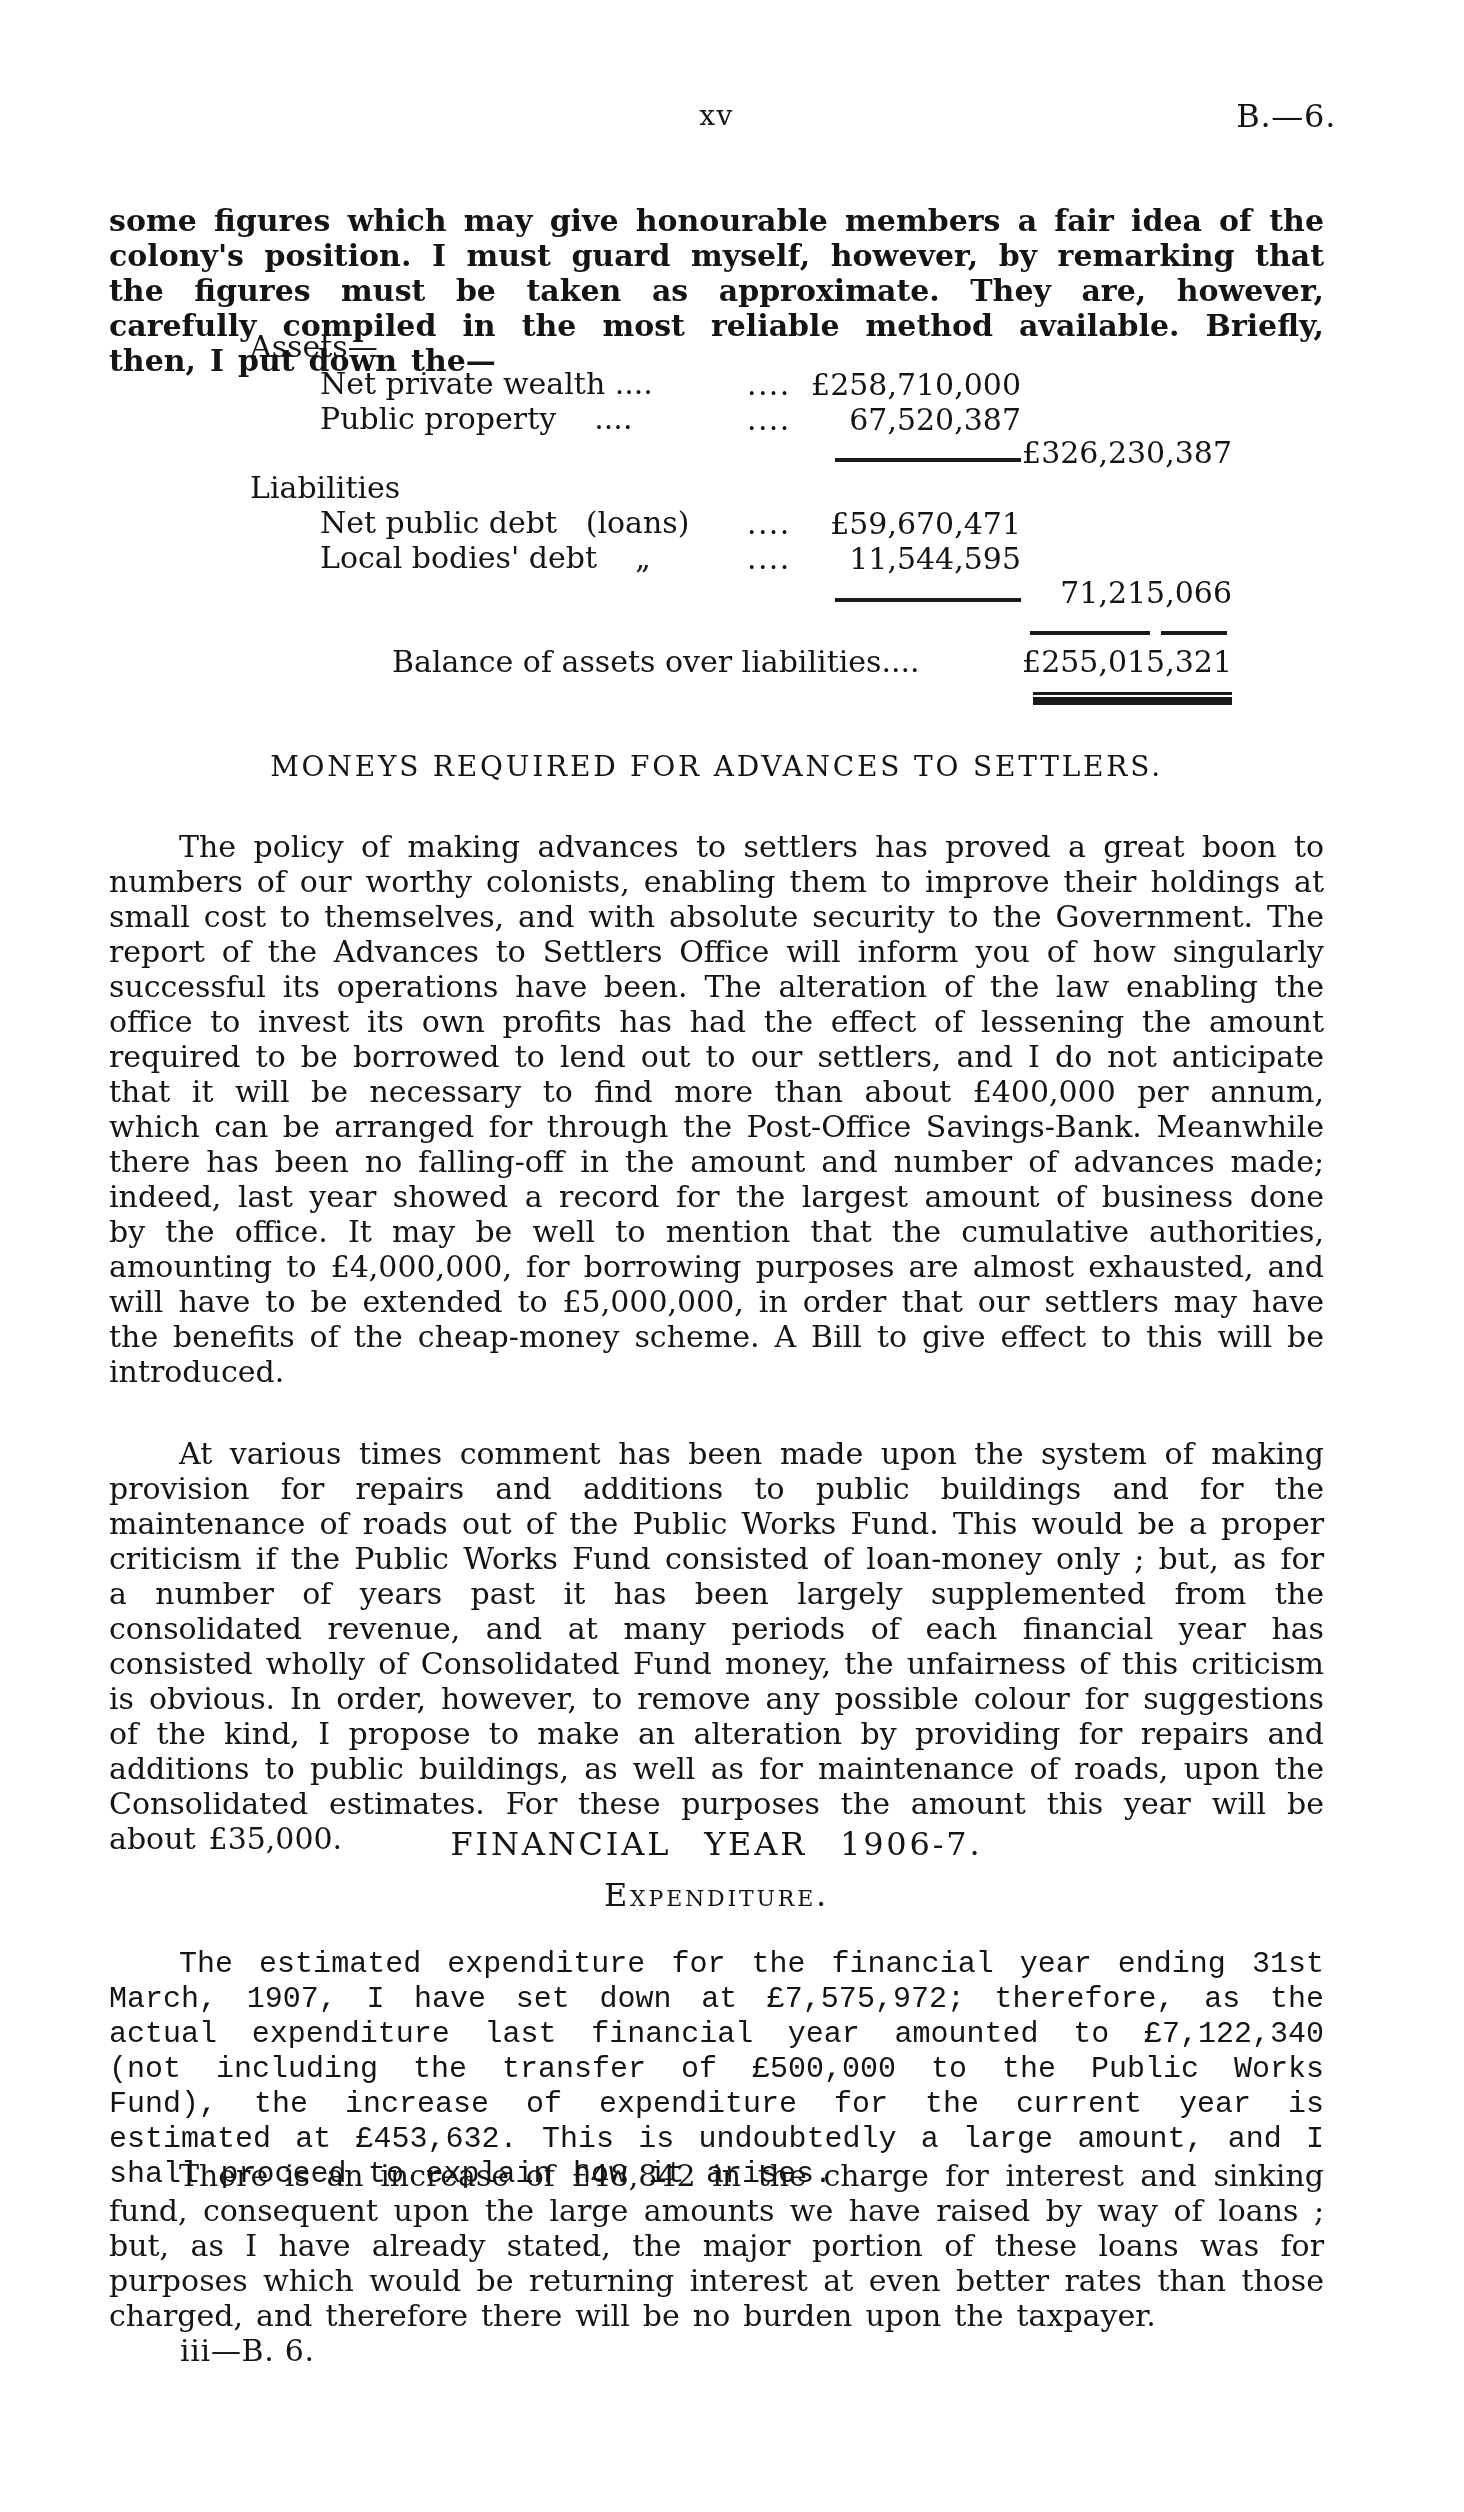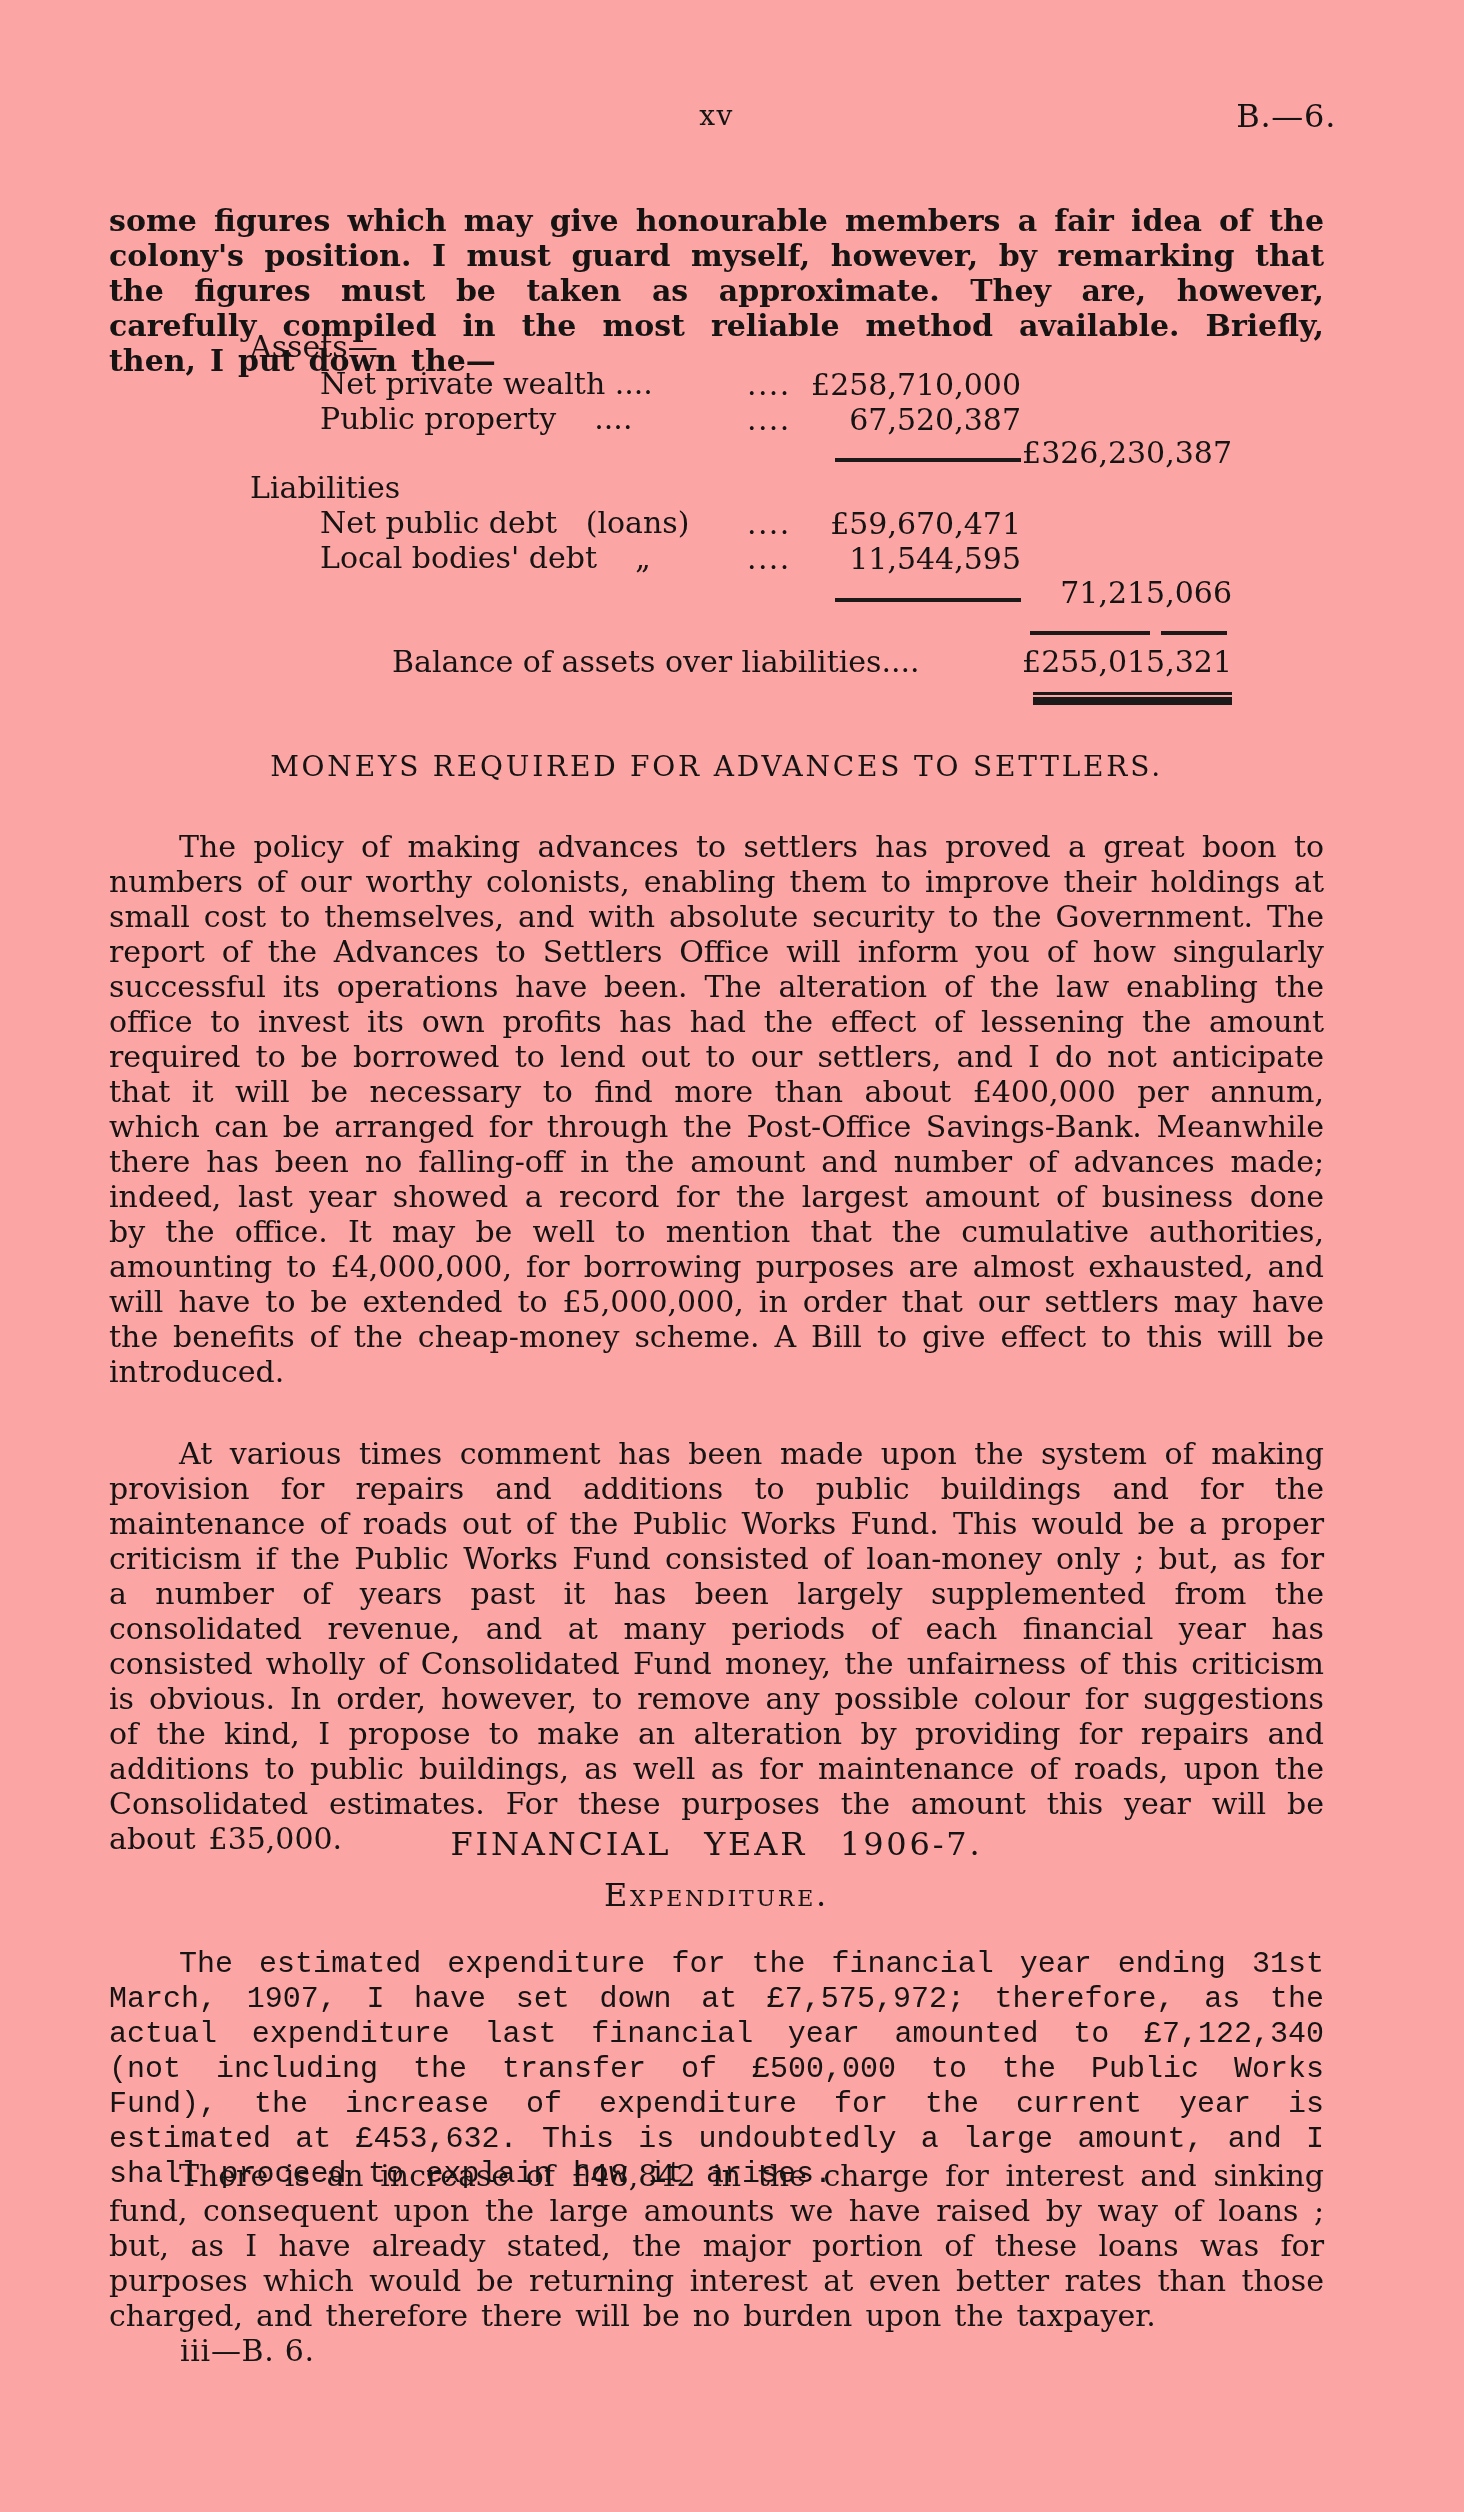--- a/index.html
+++ b/index.html
@@ -1,21 +1,21 @@
 <!DOCTYPE html>
 <html style="font-size:11.3px"><head>
 <meta charset="utf-8">
 <title>B.—6. — xv</title>
 <style>
   html, body { margin: 0; padding: 0; background: #e8e8e6; }
   .page {
     position: relative;
     width: 1464px;
     height: 2512px;
-    background: #fca5a5;
+    background: #ffffff;
     color: #151412;
     font-family: "DejaVu Serif", "Liberation Serif", serif;
     overflow: hidden;
   }
   
   .hdr-center {
     position: absolute; top: 99px; left: 109px; width: 1215px;
     text-align: center; font-size: 28px; letter-spacing: 1.4px;
   }
   .hdr-right {

